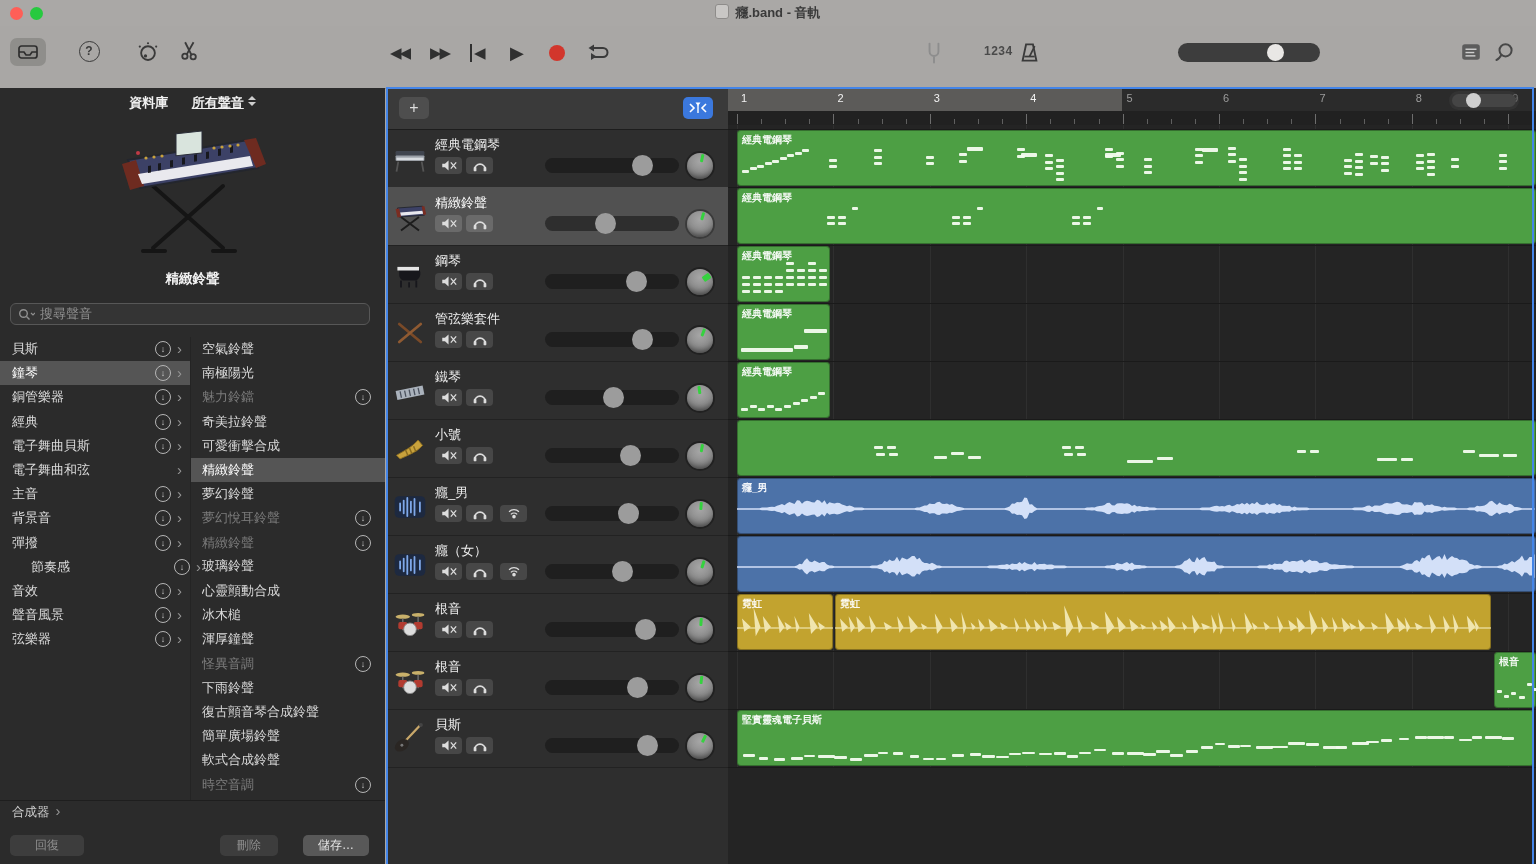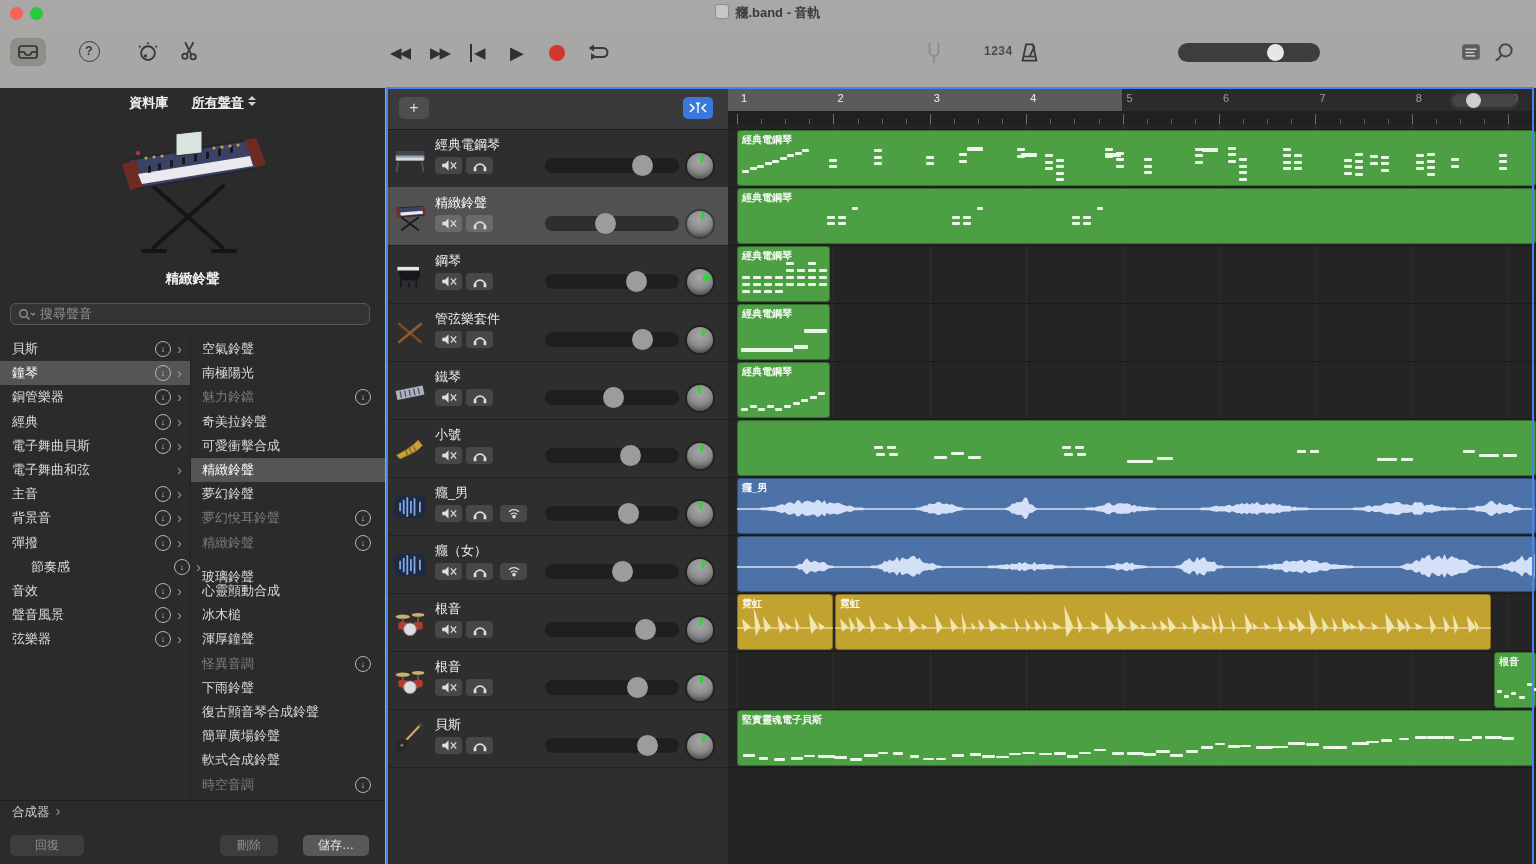--- a/index.html
+++ b/index.html
@@ -334,21 +334,21 @@
     <span class="ltxt">夢幻鈴聲</span>
         </div>
         <div class="lrow dim" style="left:190px;top:418.4px;width:195px;">
     <span class="ltxt">夢幻悅耳鈴聲</span>
           <span class="dl">↓</span>
         </div>
         <div class="lrow dim" style="left:190px;top:442.6px;width:195px;">
     <span class="ltxt">精緻鈴聲</span>
           <span class="dl">↓</span>
         </div>
-        <div class="lrow" style="left:190px;top:477px;width:195px;font-family:Liberation Mono, monospace;">
+        <div class="lrow" style="left:190px;top:466px;width:195px;font-family:Liberation Mono, monospace;">
     <span class="ltxt">玻璃鈴聲</span>
         </div>
         <div class="lrow" style="left:190px;top:491px;width:195px;">
     <span class="ltxt">心靈顫動合成</span>
         </div>
         <div class="lrow" style="left:190px;top:515.2px;width:195px;">
     <span class="ltxt">冰木槌</span>
         </div>
         <div class="lrow" style="left:190px;top:539.4px;width:195px;">
     <span class="ltxt">渾厚鐘聲</span>

